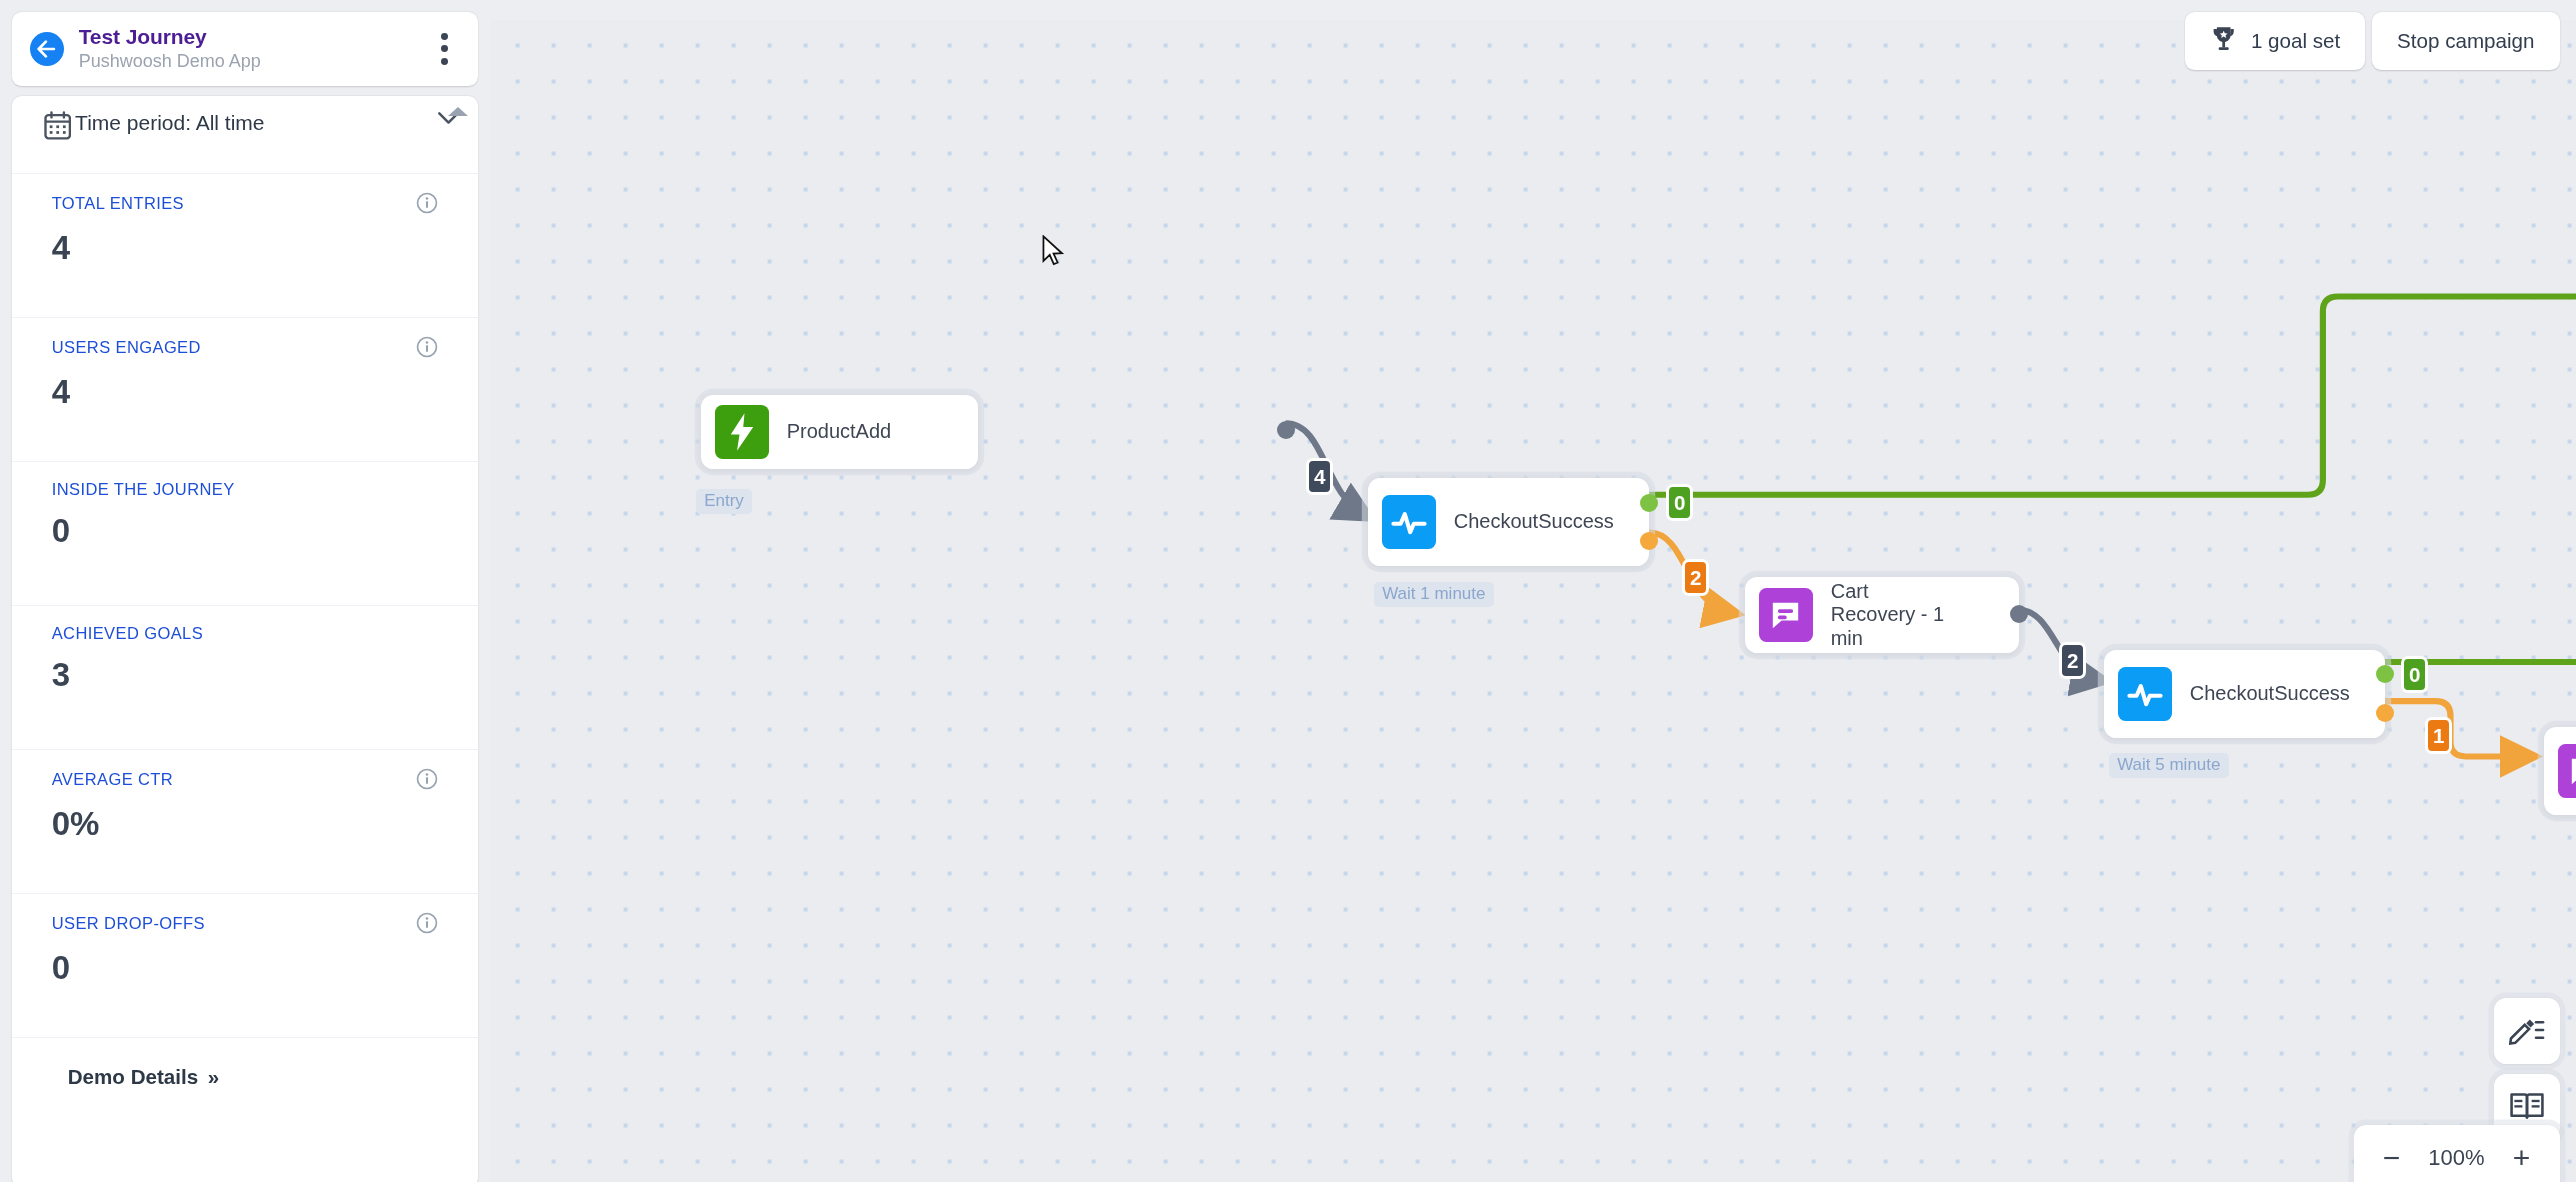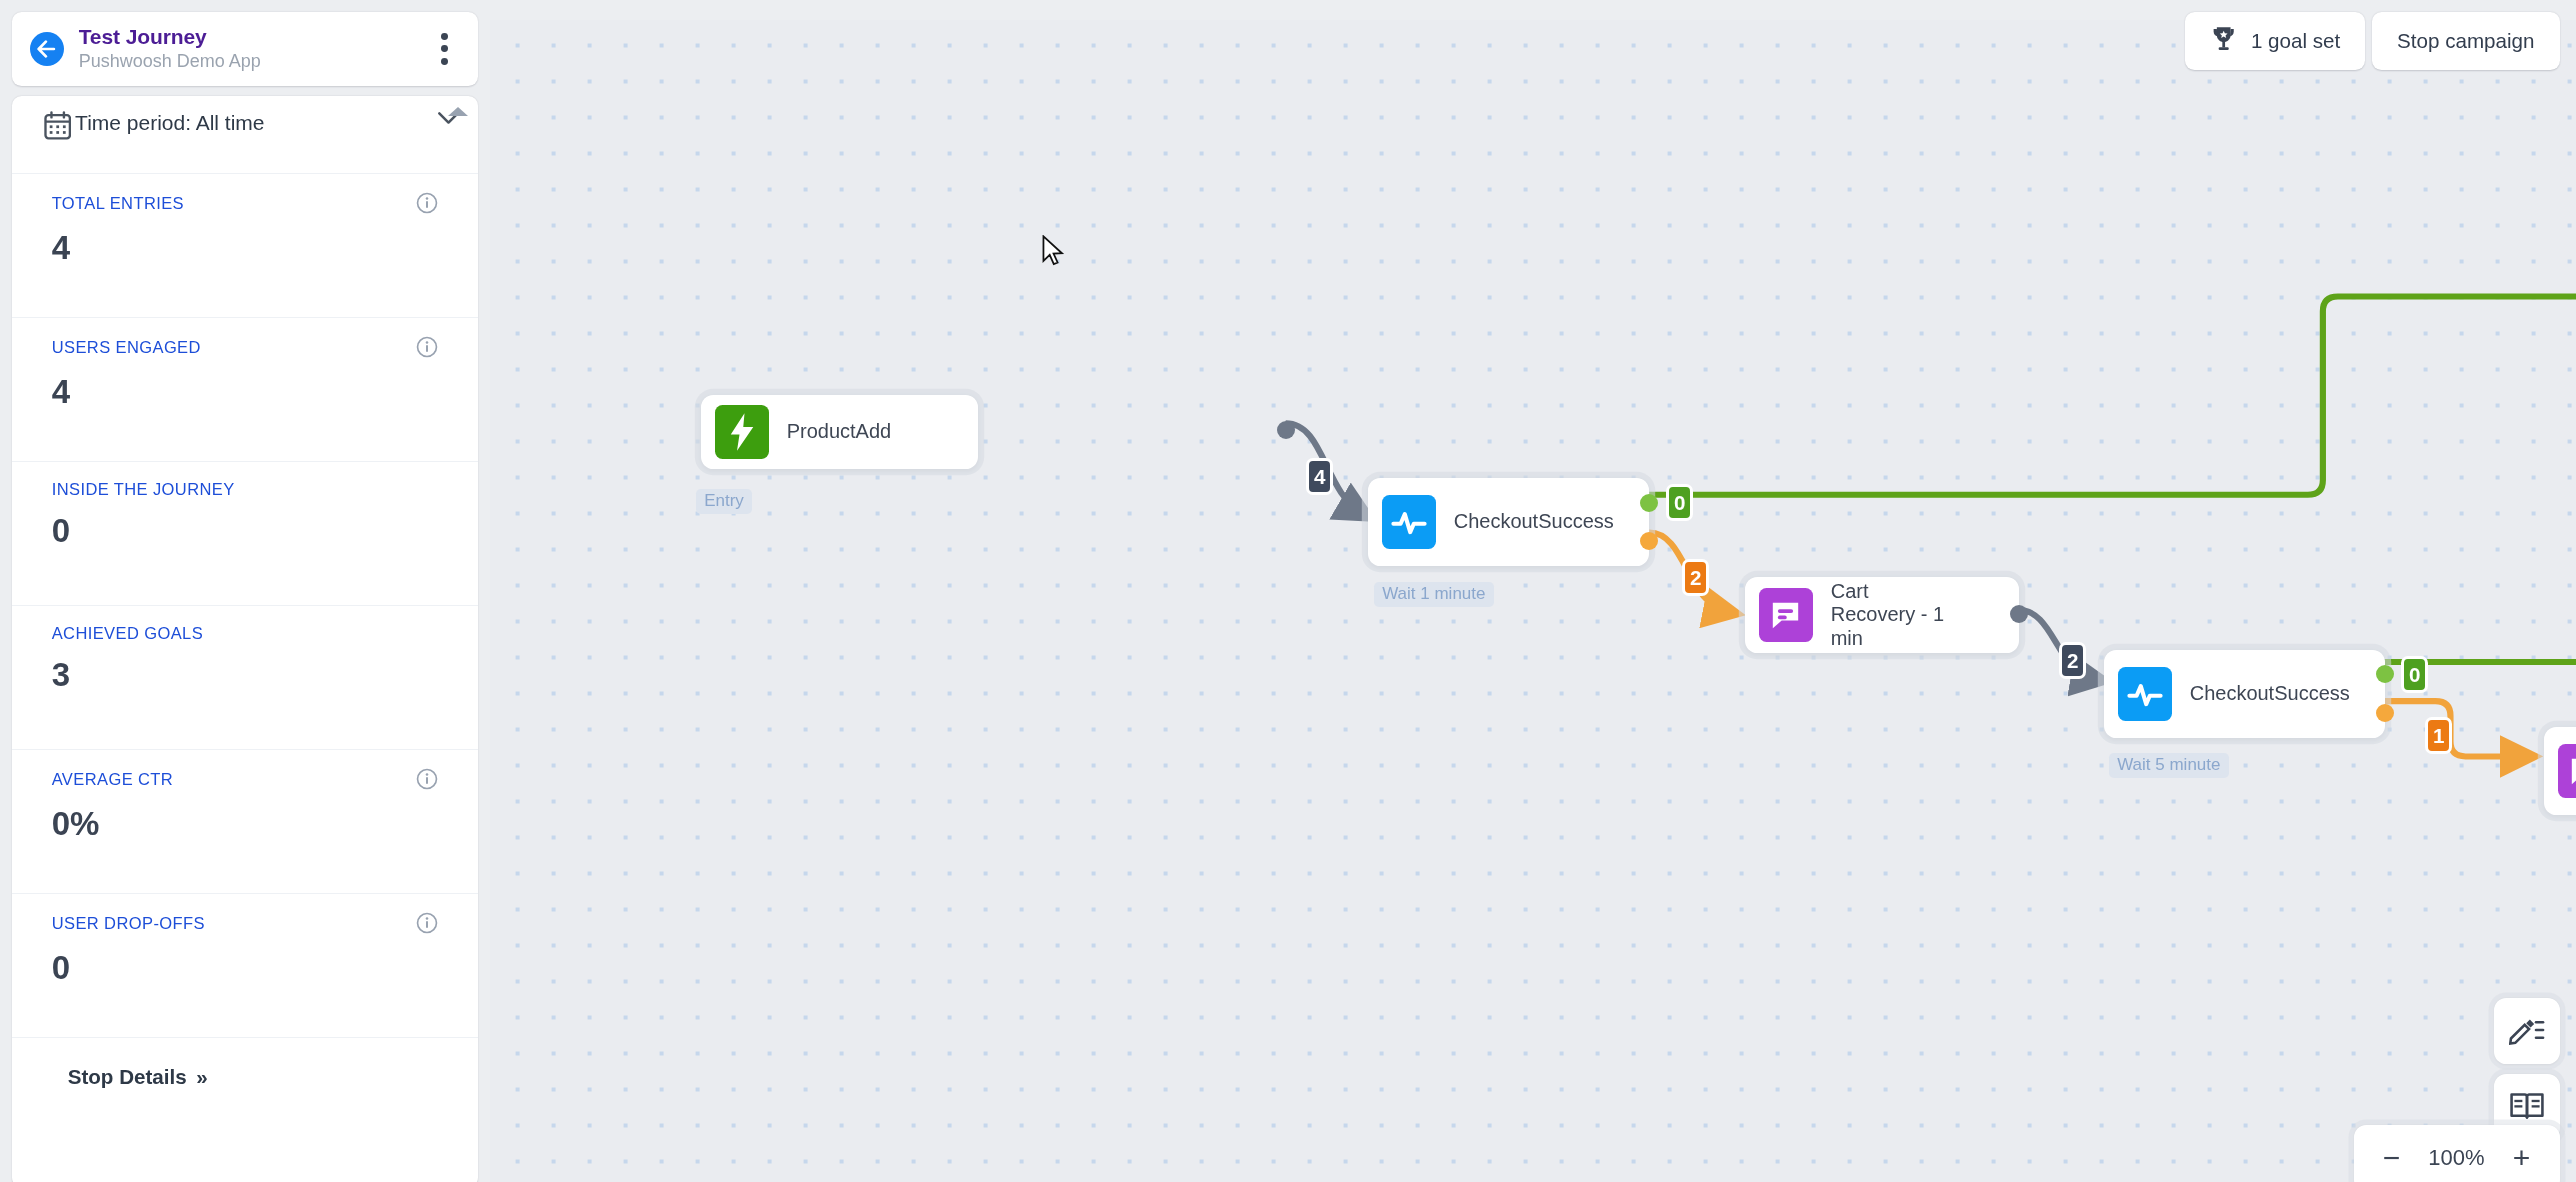--- a/index.html
+++ b/index.html
@@ -454,21 +454,21 @@
                 <circle cx="10" cy="5.9" r="1.15" fill="#98a2b0"></circle>
                 <rect x="9.1" y="8.2" width="1.8" height="6.4" rx="0.9" fill="#98a2b0"></rect>
               </svg>
           </span>
         </div>
         <div class="stat-value">0</div>
       </div>
 
       <div id="show-details-row">
         <span id="show-details">
-          <span>Stop Details</span>
+          <span>Demo Details</span>
           <span class="chevs">»</span>
         </span>
       </div>
     </div>
 
   </div>
 </div>
 
 
 </body></html>

